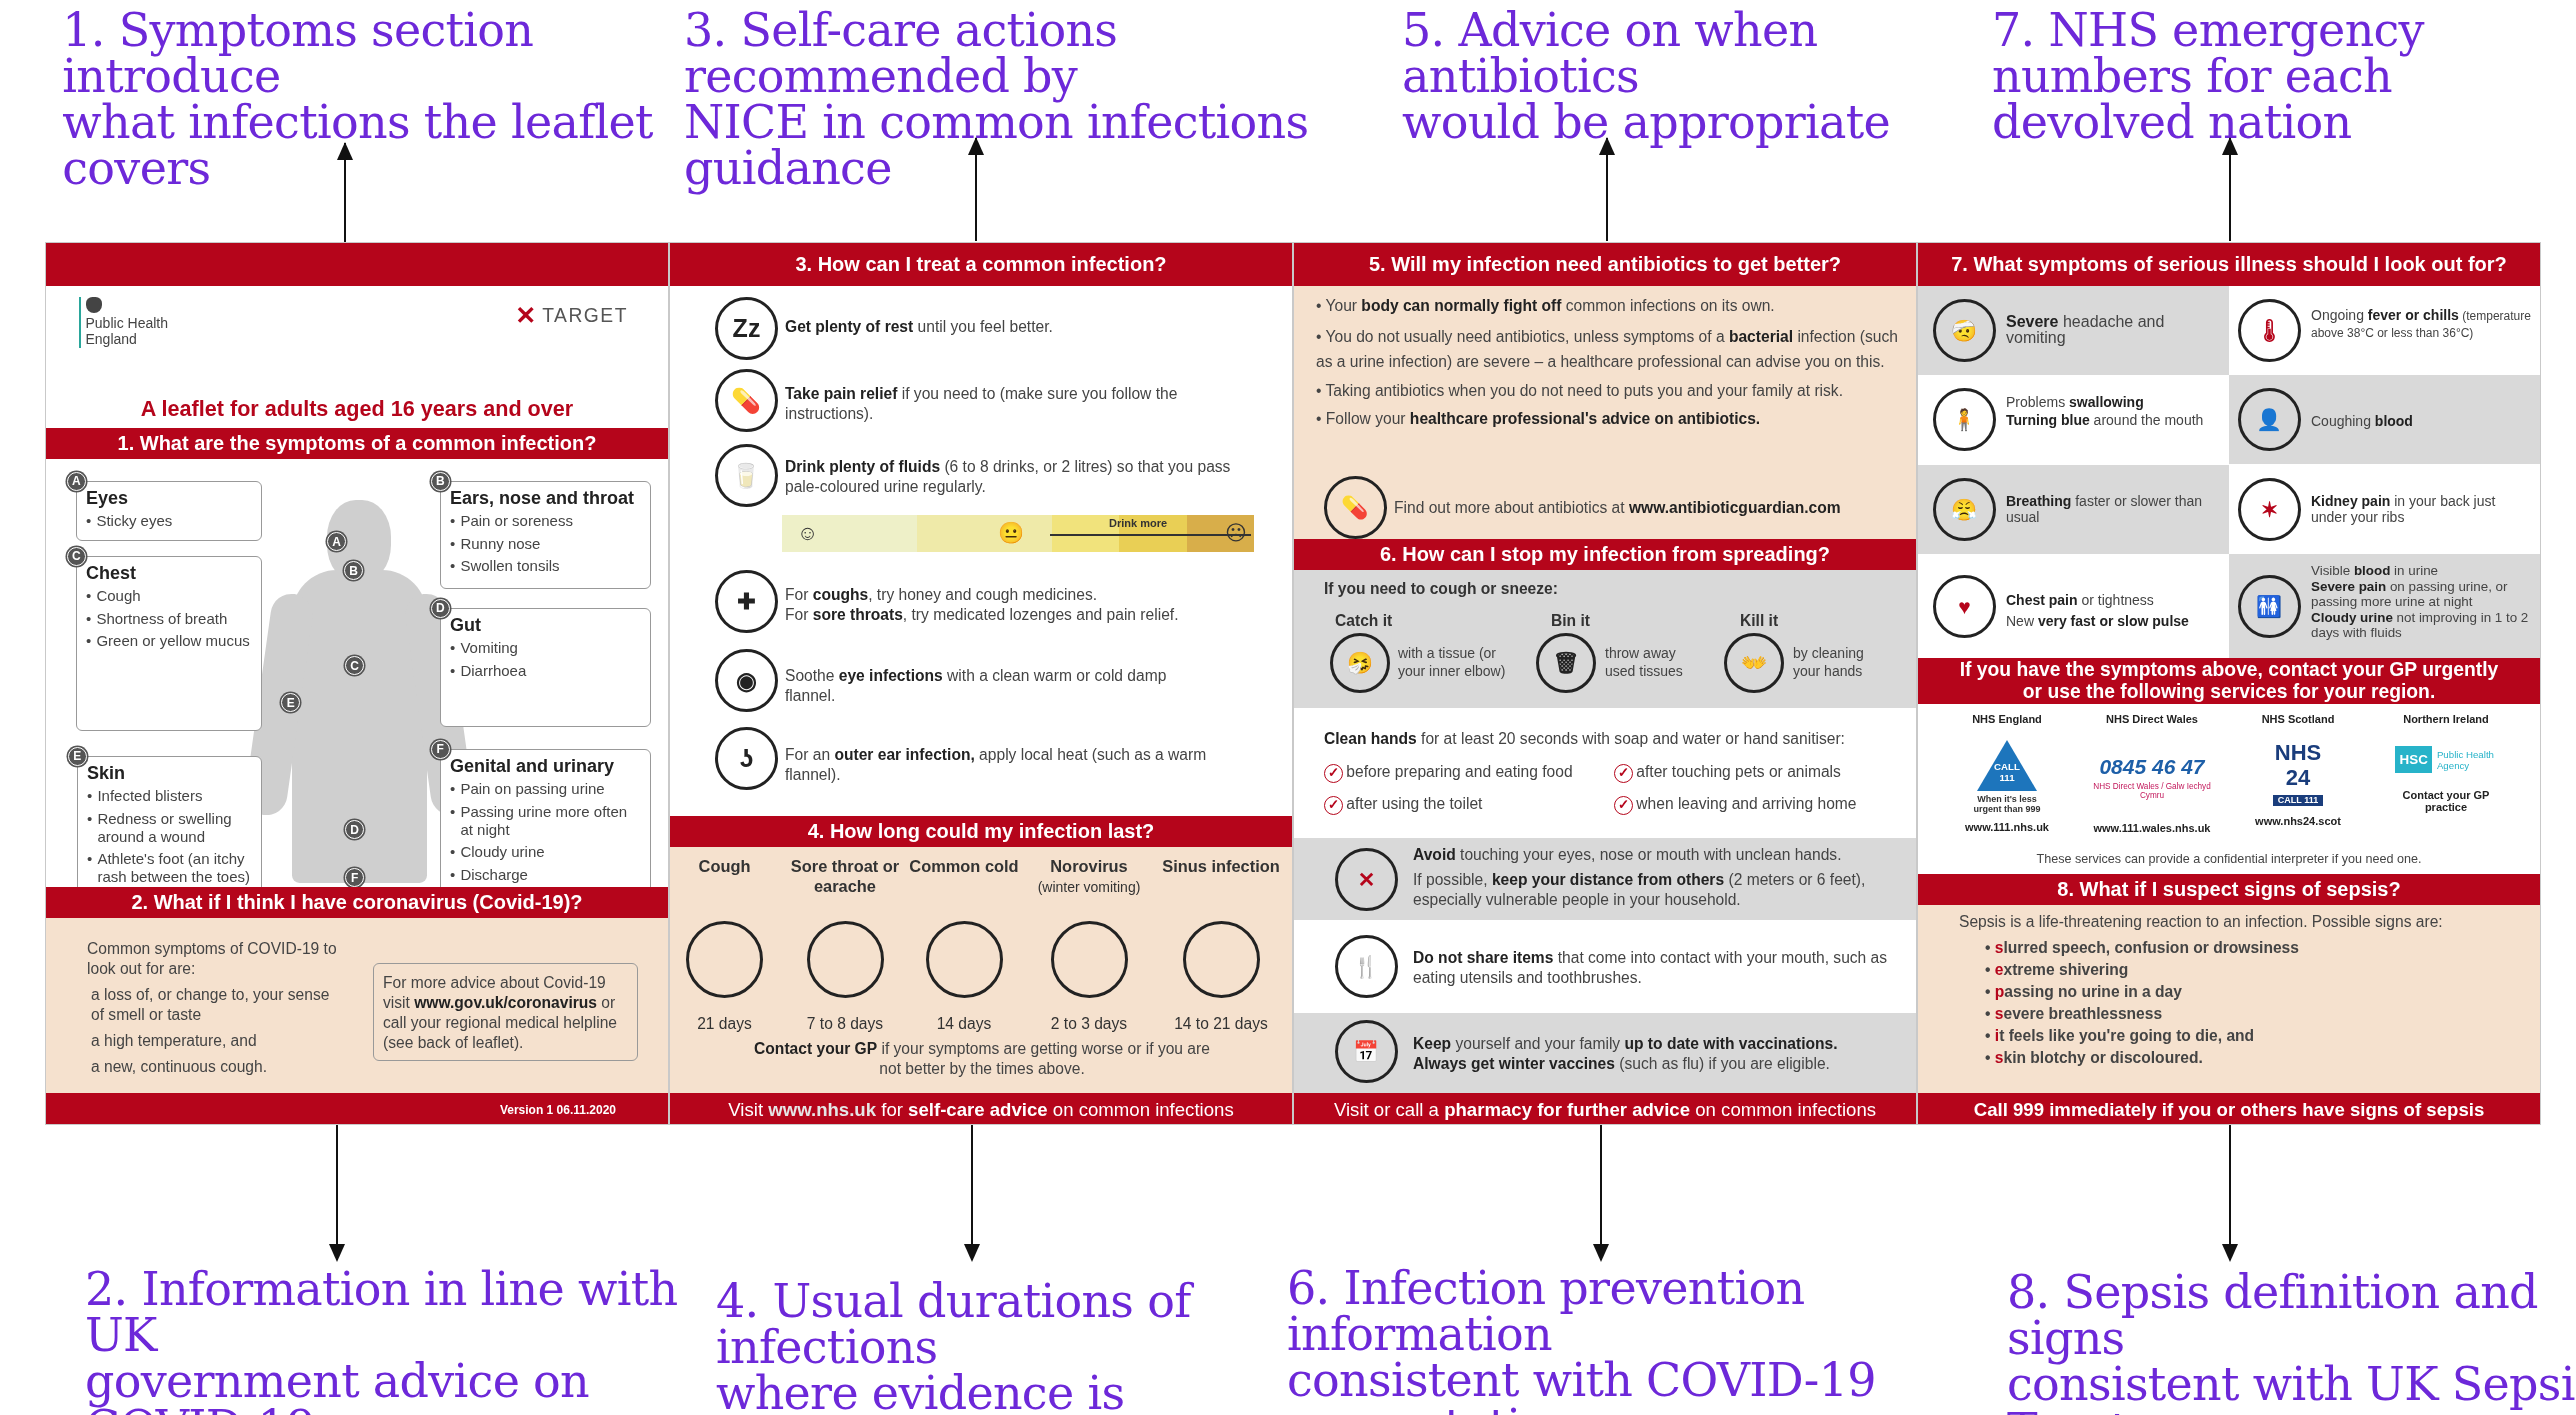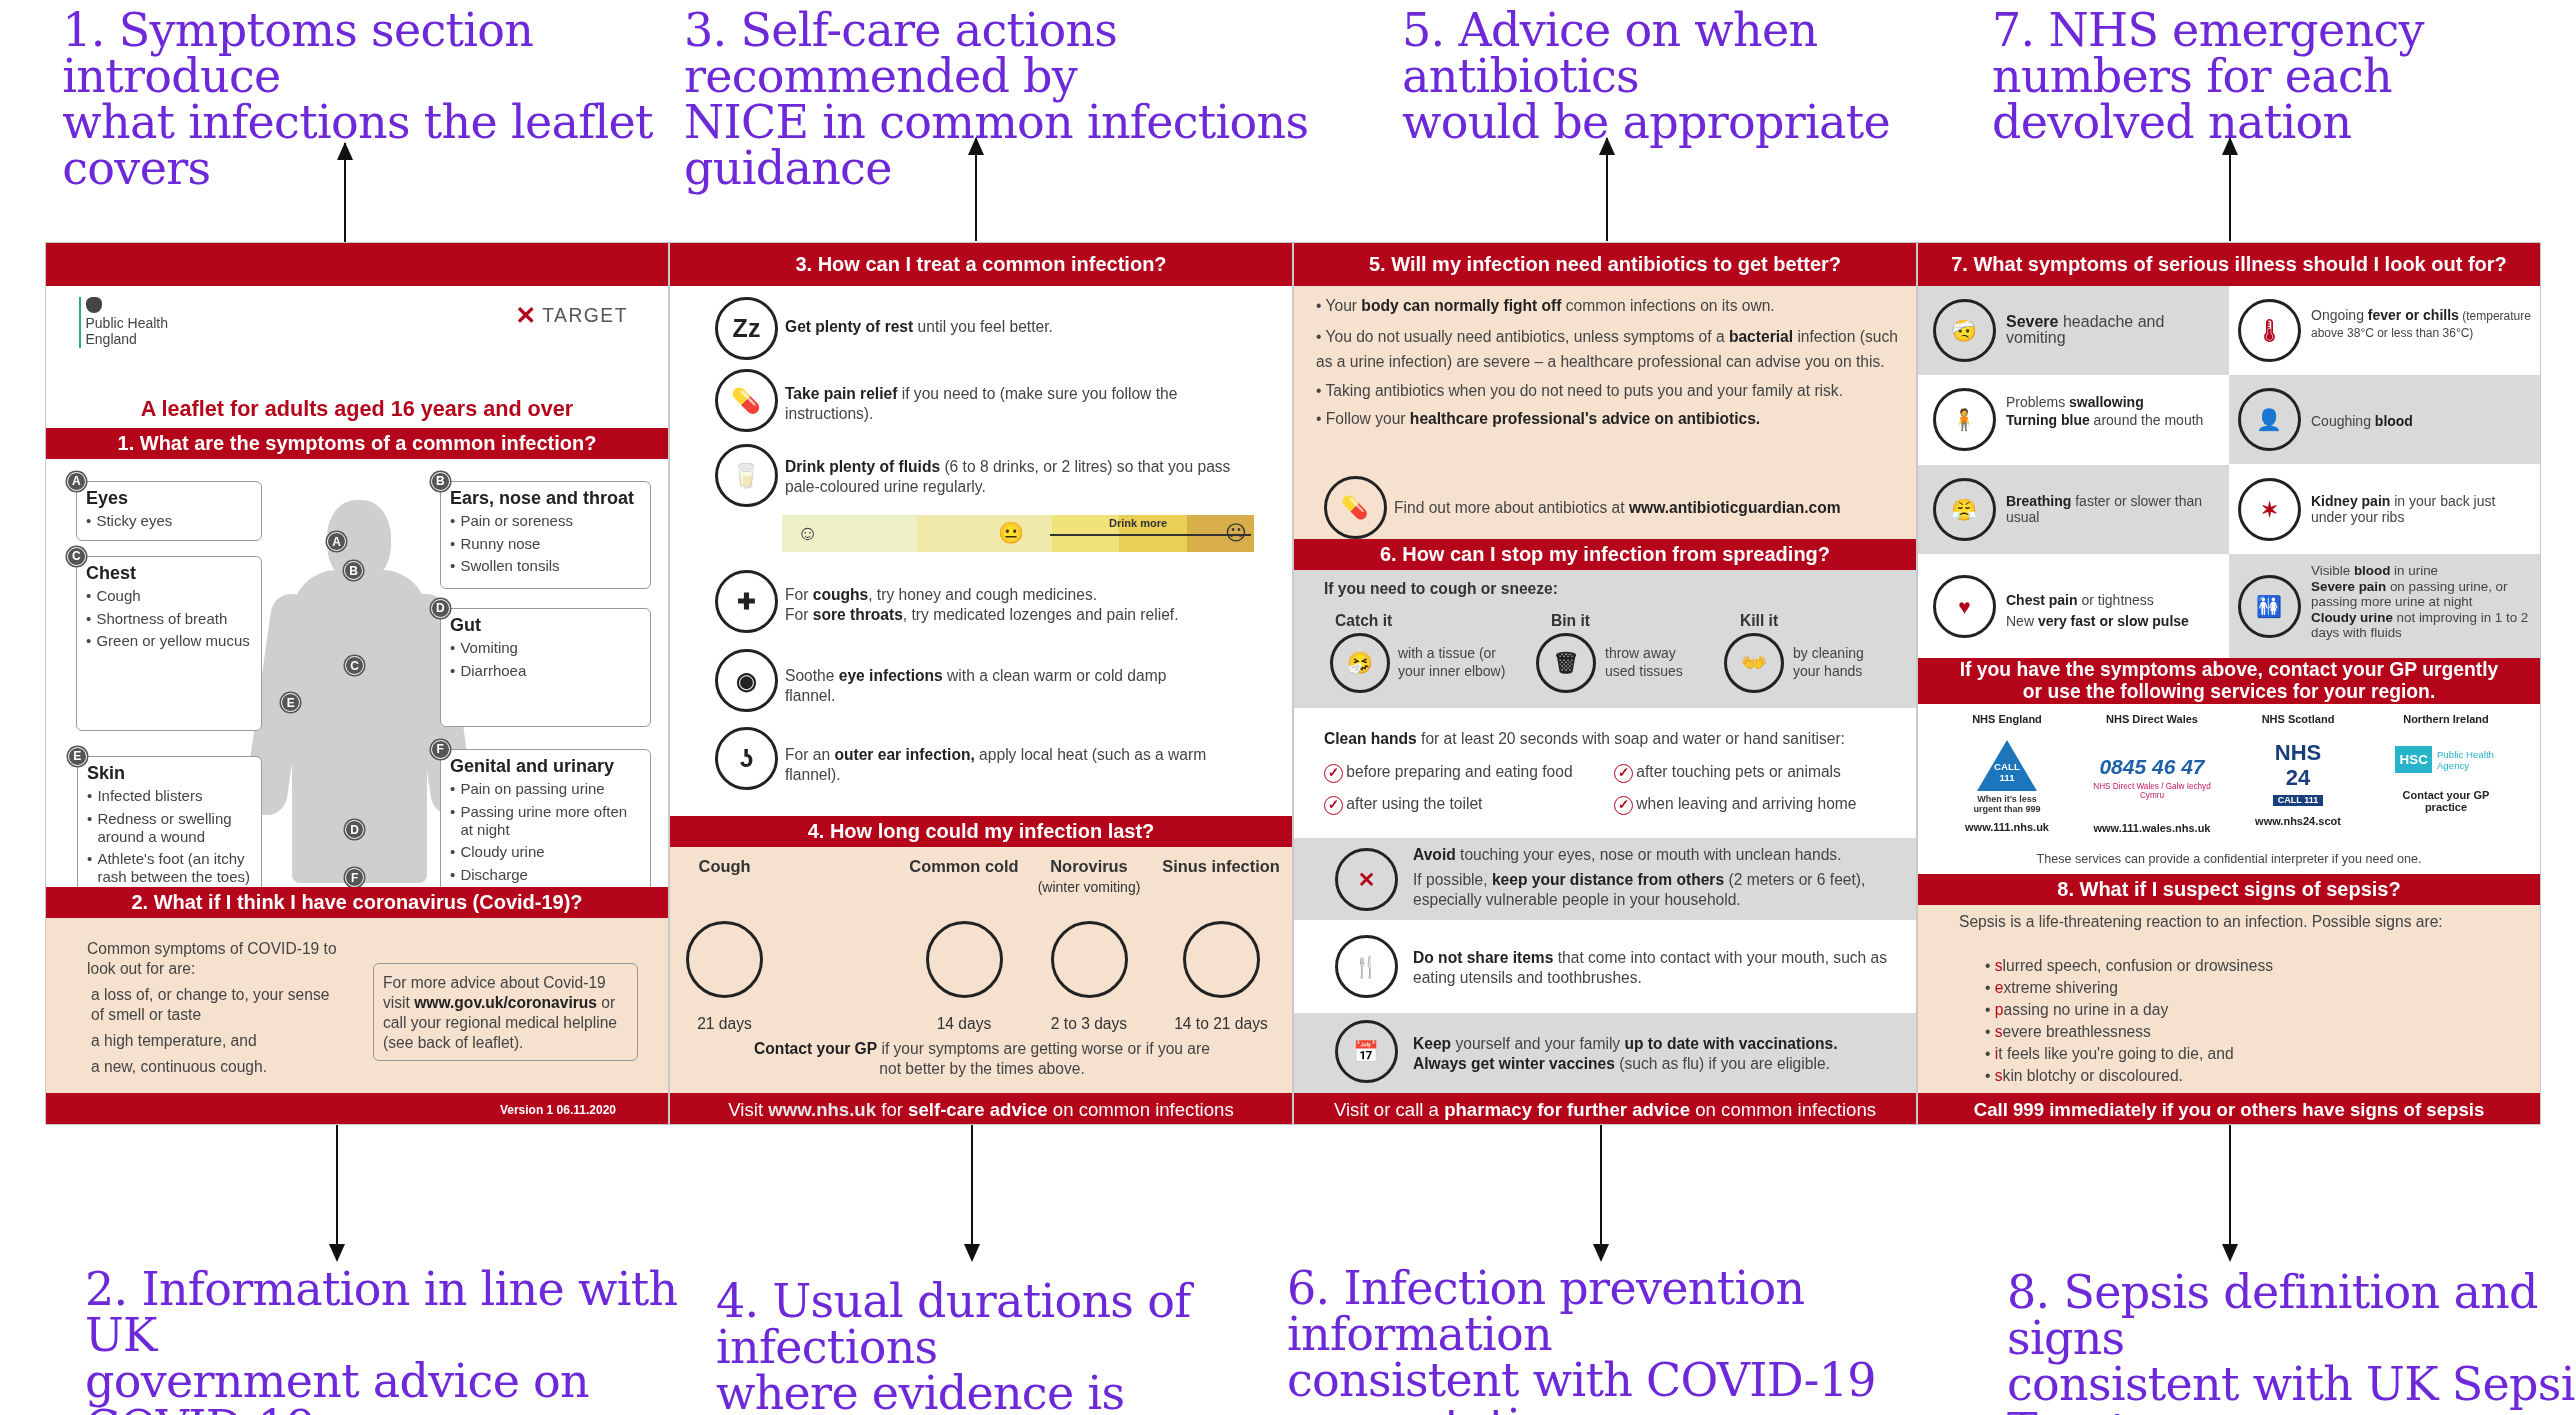--- a/index.html
+++ b/index.html
@@ -197,20 +197,25 @@
 
   <div class="circle-icon" style="left:45px; top:484px; width:63px; height:63px; font-size:25px;">ʖ</div>
   <div class="abs t" style="left:115px; top:502px; width:446px;"><span>For an </span><b>outer ear infection,</b><span> apply local heat (such as a warm flannel).</span></div>
 
   <div class="abs bar" style="left:0; right:0; top:573px; height:31px;">4. How long could my infection last?</div>
   <div class="abs beige" style="left:0; right:0; top:604px; height:246px;">
     <div class="duration-col" style="left:-1.5px; top:10.4px;">
       <div class="name">Cough</div>
       <div class="ring"></div>
       <div class="days">21 days</div>
+    </div>
+    <div class="duration-col" style="left:119px; top:10.4px;">
+      <div class="name">Sore throat or earache</div>
+      <div class="ring"></div>
+      <div class="days">7 to 8 days</div>
     </div>
     <div class="duration-col" style="left:238px; top:10.4px;">
       <div class="name">Common cold</div>
       <div class="ring"></div>
       <div class="days">14 days</div>
     </div>
     <div class="duration-col" style="left:356px; top:10.4px; width:126px;">
       <div class="name"><span>Norovirus</span><br><span style="font-weight:normal; font-size:14px;">(winter vomiting)</span></div>
       <div class="ring"></div>
       <div class="days">2 to 3 days</div>
@@ -361,21 +366,21 @@
         <span style="font-size:9.7px; color:#27b3c9; width:60px; text-align:left;">Public Health Agency</span>
       </div>
       <div class="n-url" style="margin-top:16.4px; width:89px; margin-left:auto; margin-right:auto;">Contact your GP practice</div>
     </div>
   </div>
   <div class="abs t" style="left:0; right:0; top:606px; text-align:center; font-size:12.6px;">These services can provide a confidential interpreter if you need one.</div>
 
   <div class="abs bar" style="left:0; right:0; top:631px; height:31px;">8. What if I suspect signs of sepsis?</div>
   <div class="abs beige" style="left:0; right:0; top:662px; height:188px;">
     <div class="abs t" style="left:41px; top:7.4px;">Sepsis is a life-threatening reaction to an infection. Possible signs are:</div>
-    <ul class="abs" style="left:67px; top:50px; list-style:none;">
+    <ul class="abs" style="left:67px; top:32px; list-style:none;font-weight:bold;">
       <li class="t" style="line-height:22px;">• <span style="color:#b5051b;">s</span><span>lurred speech, confusion or drowsiness</span></li>
       <li class="t" style="line-height:22px;">• <span style="color:#b5051b;">e</span><span>xtreme shivering</span></li>
       <li class="t" style="line-height:22px;">• <span style="color:#b5051b;">p</span><span>assing no urine in a day</span></li>
       <li class="t" style="line-height:22px;">• <span style="color:#b5051b;">s</span><span>evere breathlessness</span></li>
       <li class="t" style="line-height:22px;">• <span style="color:#b5051b;">i</span><span>t feels like you're going to die, and</span></li>
       <li class="t" style="line-height:22px;">• <span style="color:#b5051b;">s</span><span>kin blotchy or discoloured.</span></li>
     </ul>
   </div>
   <div class="abs bar" style="left:0; right:0; top:850px; height:33px; font-size:18.6px;">Call 999 immediately if you or others have signs of sepsis</div>
 </div>

